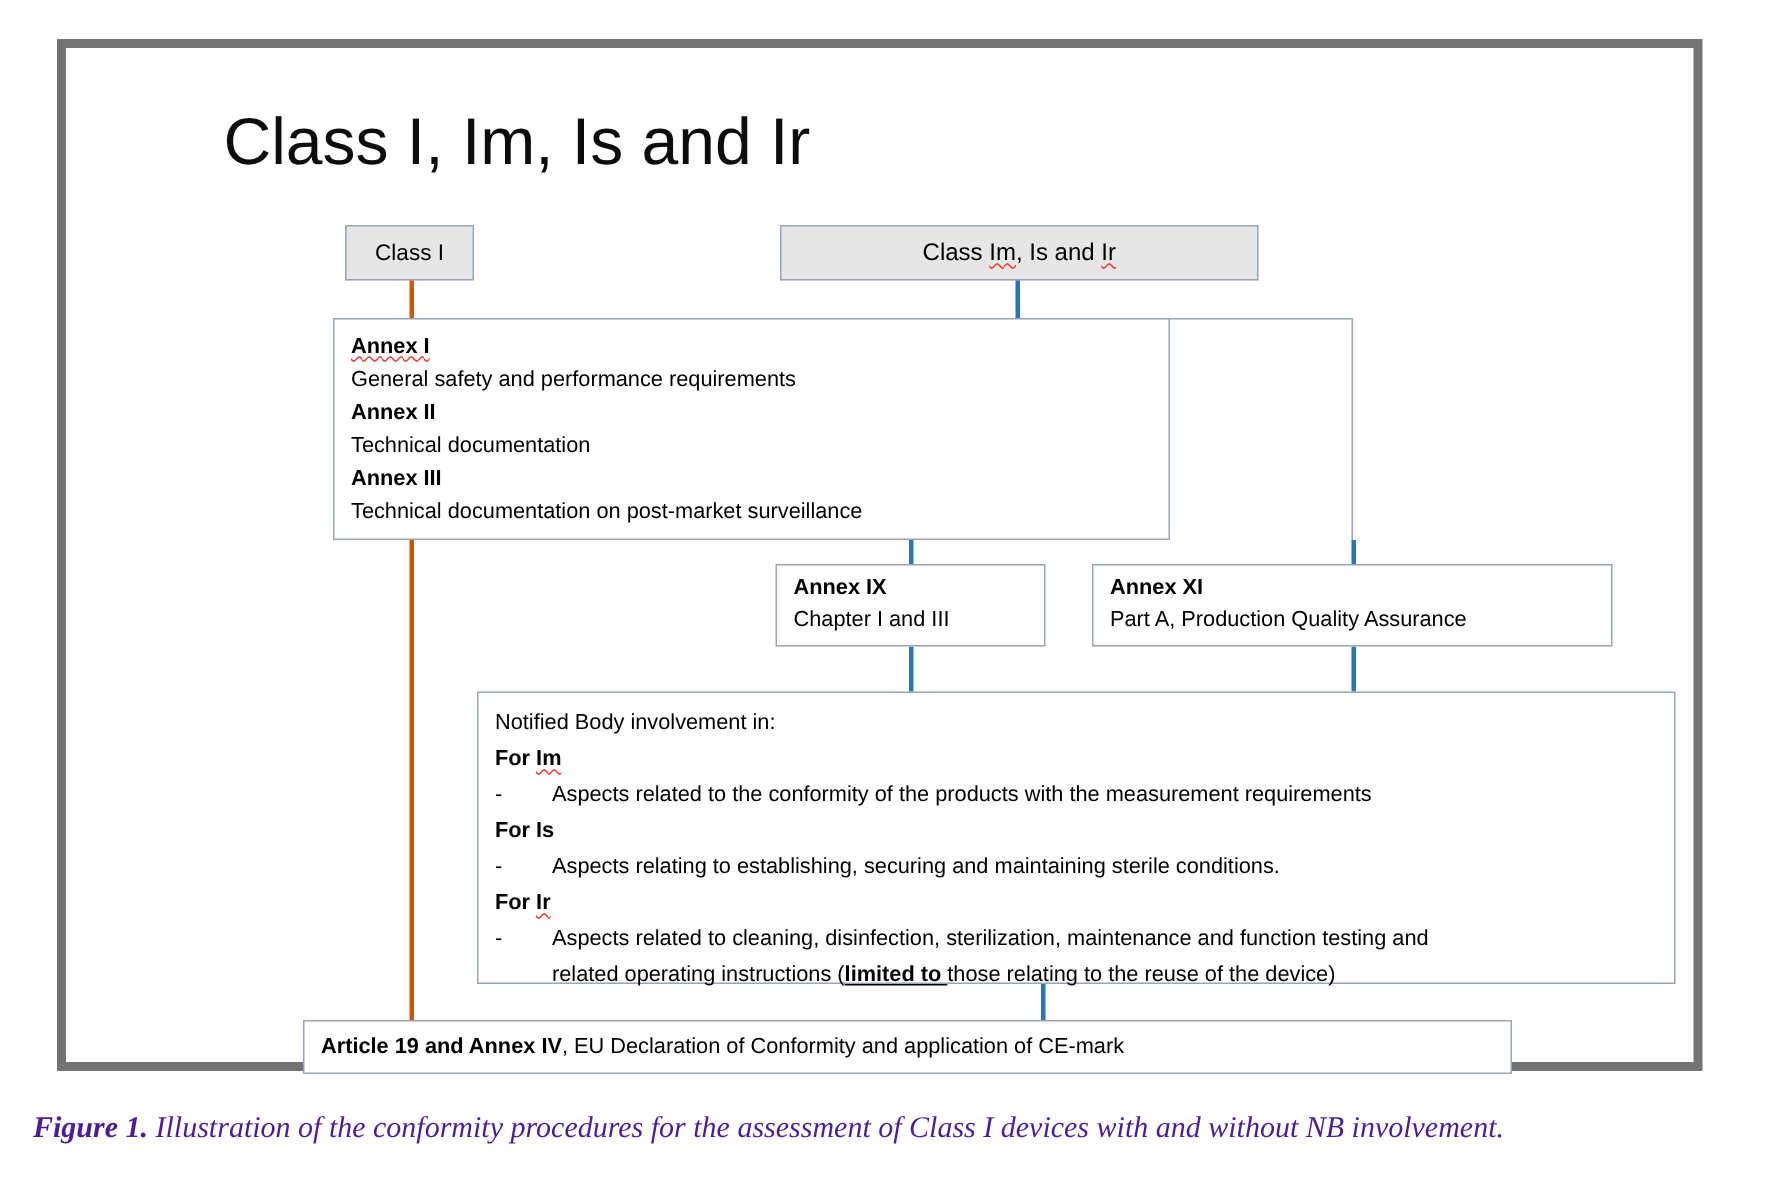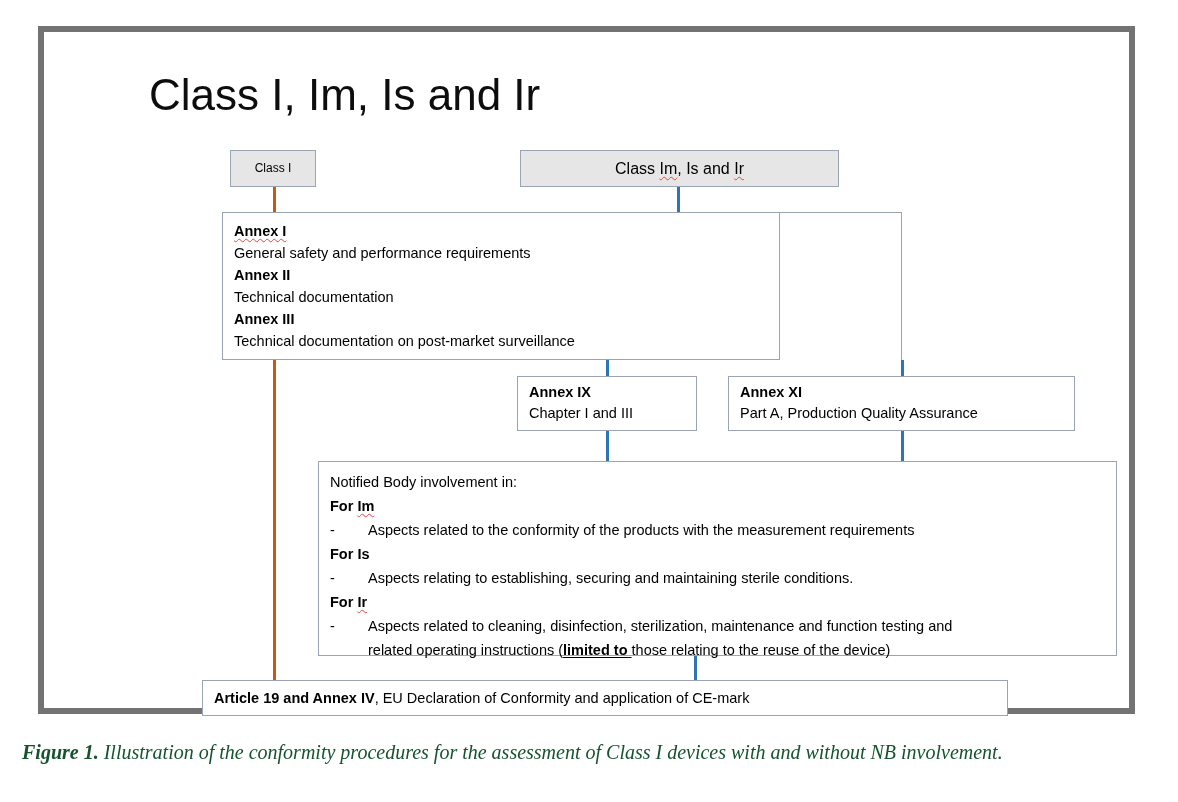--- a/index.html
+++ b/index.html
@@ -56,21 +56,21 @@
   }
   .node-text {
     display: block;
   }
 
   
   #node-class-i {
     left: 186px; top: 118px; width: 86px; height: 37px;
     display: flex; align-items: center; justify-content: center;
   }
-  #node-class-i .node-text { font-size: 12px; }
+  #node-class-i .node-text { font-size: 15px; }
 
   #node-class-im {
     left: 476px; top: 118px; width: 319px; height: 37px;
     display: flex; align-items: center; justify-content: center;
   }
   #node-class-im .node-text { font-size: 16px; }
 
   
   #node-annex-group {
     left: 178px; top: 180px; width: 558px; height: 148px;
@@ -163,21 +163,21 @@
   #caption {
     position: absolute;
     left: 22px;
     top: 738px;
     width: 1140px;
     font-family: "Liberation Serif", serif;
     font-style: italic;
     font-size: 20px;
     line-height: 29px;
     text-align: justify;
-    color: #14532d;
+    color: #4c1d95;
   }
   #caption .cap-label { font-weight: bold; font-style: italic; }
 </style>
 </head>
 <body>
 
 <div id="figure-frame">
 
   <div id="diagram-title">Class I, Im, Is and Ir</div>
 

